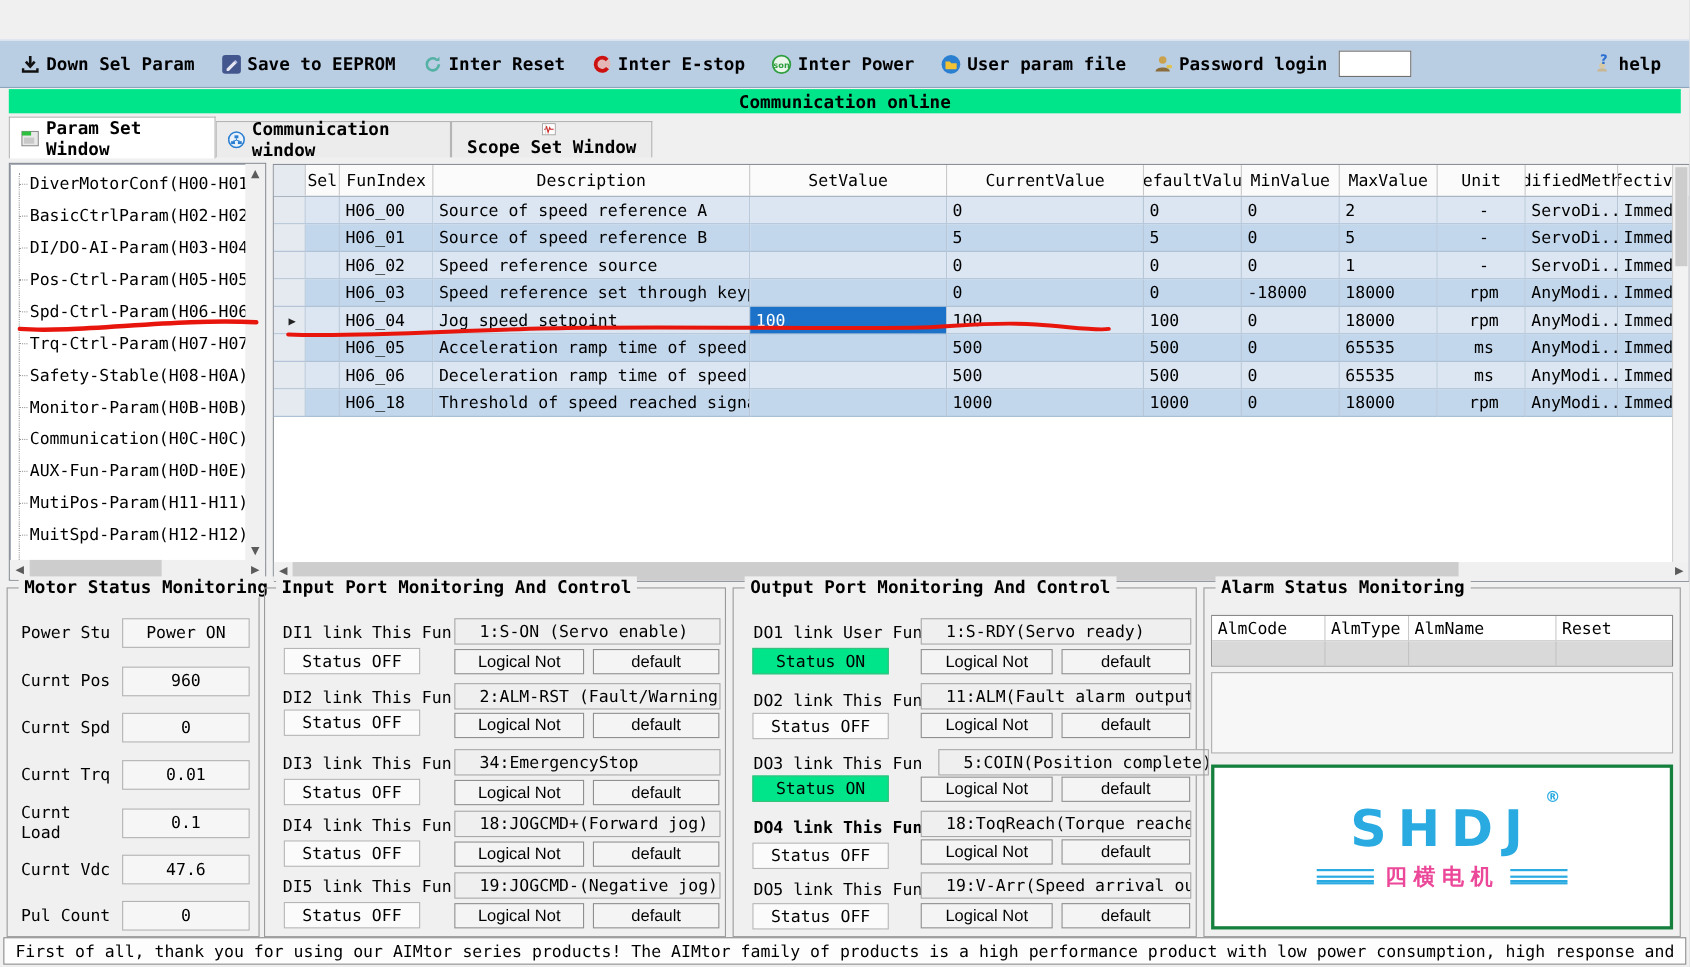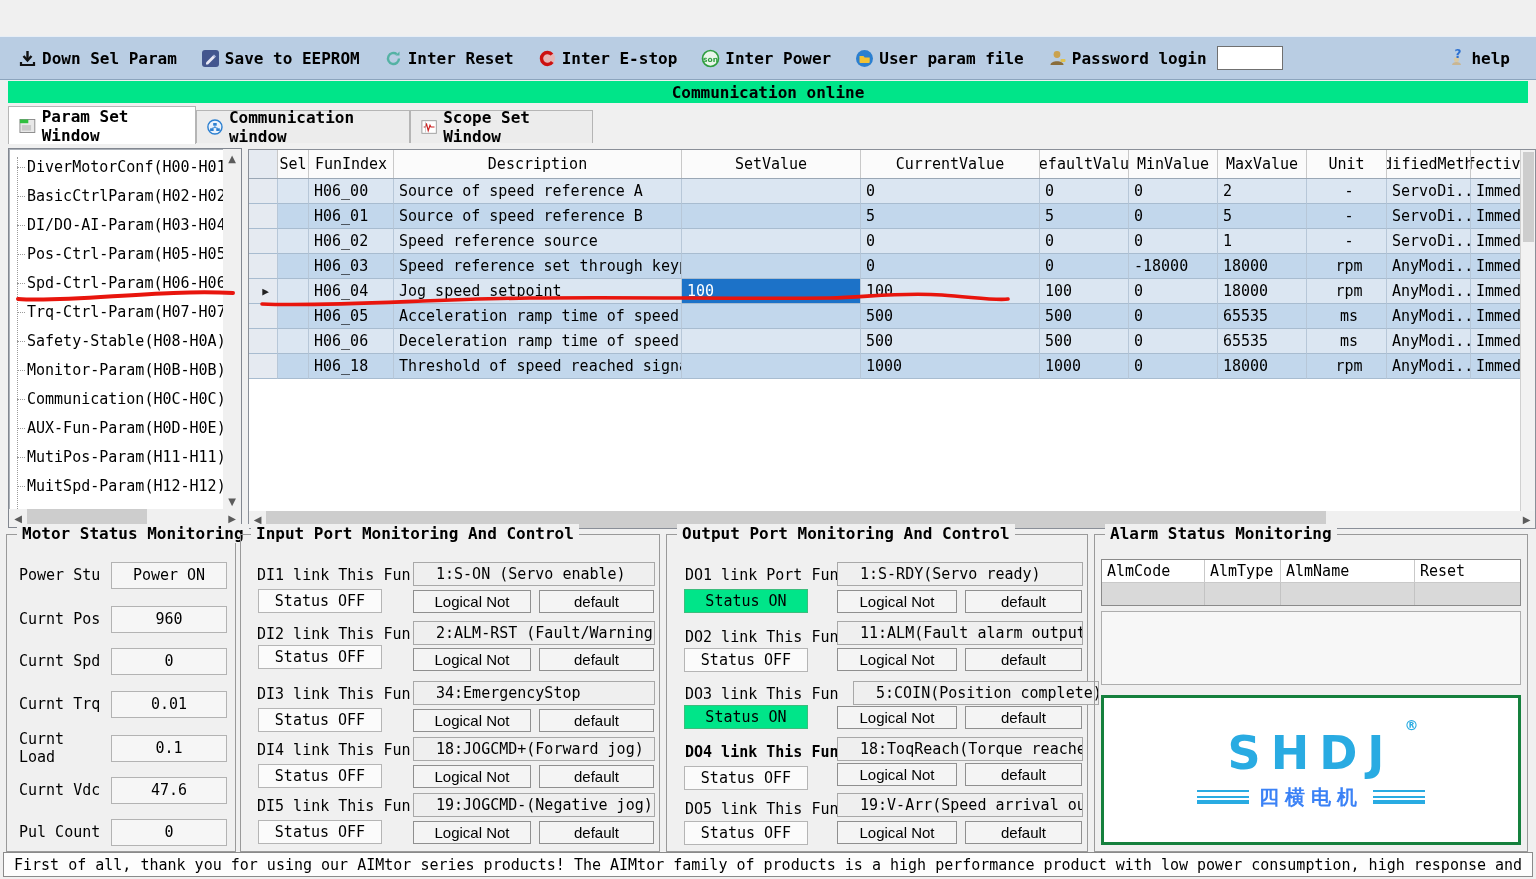--- a/index.html
+++ b/index.html
@@ -92,21 +92,21 @@
   .almtable { position:absolute; left:6px; top:24px; width:420px; border:1px solid #8a8a8a; background:#fff; }
   .almhead { display:flex; height:23px; background:#fff; border-bottom:1px solid #c9c9c9; }
   .almhead .cell { display:flex; align-items:center; padding-left:5px; border-right:1px solid #c9c9c9; font-size:15px; }
   .almrow { display:flex; height:22px; background:#d9d9d9; }
   .almrow .cell { border-right:1px solid #c3c3c3; }
   .a0{width:103px;} .a1{width:76px;} .a2{width:134px;} .a3{width:103px; border-right:none !important;}
   .almempty { position:absolute; left:6px; top:76px; width:420px; height:74px; border:1px solid #adadad; background:#f7f7f7; }
   .logobox { position:absolute; left:6px; top:160px; width:420px; height:150px; border:3px solid #15803d; background:#fff; display:flex; flex-direction:column; align-items:center; justify-content:center; }
   .logotext { font-family:"DejaVu Sans",sans-serif; font-weight:bold; font-size:46px; letter-spacing:10px; color:#29abe2; line-height:1; position:relative; }
   .logoreg { position:absolute; right:-24px; top:-12px; font-size:14px; letter-spacing:0; }
-  .logosub { display:flex; align-items:center; margin-top:8px; color:#3b82f6; font-size:20px; font-weight:bold; letter-spacing:6px; }
+  .logosub { display:flex; align-items:center; margin-top:8px; color:#ec4899; font-size:20px; font-weight:bold; letter-spacing:6px; }
   .loglines { width:52px; height:14px; border-top:2px solid #29abe2; border-bottom:2px solid #29abe2; position:relative; margin:0 10px; }
   .loglines::after { content:""; position:absolute; left:0; right:0; top:4px; border-top:2px solid #29abe2; }
   .loglines::before { content:""; position:absolute; left:0; right:0; top:8px; border-top:2px solid #29abe2; }
   
   .footer { position:absolute; left:3px; top:852px; width:1530px; height:25px; background:#fdfdfd; border:1px solid #8a8a8a; display:flex; align-items:center; padding-left:10px; font-size:15px; white-space:nowrap; overflow:hidden; }
   
   .annot { position:absolute; left:0; top:0; width:1536px; height:879px; pointer-events:none; z-index:50; }
 </style>
 </head>
 <body>
@@ -194,21 +194,21 @@
     <div class="tab" style="left:196px; width:214px;">
       <svg class="ticon" viewBox="0 0 18 18">
           <circle cx="9" cy="9" r="8" fill="#eaf2fc" stroke="#2b7fd0" stroke-width="1.6"></circle>
           <rect x="7" y="4.5" width="4" height="3" fill="#2b7fd0"></rect>
           <rect x="3.5" y="10.5" width="4" height="3" fill="#2b7fd0"></rect>
           <rect x="10.5" y="10.5" width="4" height="3" fill="#2b7fd0"></rect>
           <path d="M9 7.5v2M5.5 10.5L9 9.5l3.5 1" stroke="#2b7fd0" fill="none"></path>
         </svg>
       <span>Communication window</span>
     </div>
-    <div class="tab" style="left:410px; width:183px;">
+    <div class="tab" style="left:410px; width:183px;flex-direction:column;">
       <svg class="ticon" viewBox="0 0 18 18">
           <rect x="1" y="2" width="16" height="14" fill="#fff" stroke="#999"></rect>
           <path d="M3 9h2l1-4 2 8 2-6 1 2h4" stroke="#cc2222" stroke-width="1.3" fill="none"></path>
           <path d="M5 3v12" stroke="#bbb" stroke-width="0.8"></path>
         </svg>
       <span>Scope Set Window</span>
     </div>
   </div>
 
   <div class="treepanel">
@@ -443,21 +443,21 @@
     <span class="iolabel" style="left:16px; top:262px;">DI5 link This Fun</span>
     <div class="iofun" style="left:172px; top:258px; width:242px;">19:JOGCMD-(Negative jog)</div>
     <div class="iostatus" style="left:17px; top:285px;">Status OFF</div>
     <div class="iobtn" style="left:172px; top:286px; width:118px;">Logical Not</div>
     <div class="iobtn" style="left:298px; top:286px; width:115px;">default</div>
   </div>
 
   <div class="groupbox" style="left:666px; top:534px; width:422px; height:318px;">
     <span class="gtitle">Output Port Monitoring And Control</span>
 
-    <span class="iolabel" style="left:18px; top:31px;">DO1 link Port Fun</span>
+    <span class="iolabel" style="left:18px; top:31px;">DO1 link User Fun</span>
     <div class="iofun" style="left:170px; top:27px; width:246px;">1:S-RDY(Servo ready)</div>
     <div class="iostatus on" style="left:17px; top:54px;">Status ON</div>
     <div class="iobtn" style="left:170px; top:55px; width:120px;">Logical Not</div>
     <div class="iobtn" style="left:298px; top:55px; width:117px;">default</div>
 
     <span class="iolabel" style="left:18px; top:93px;">DO2 link This Fun</span>
     <div class="iofun" style="left:170px; top:86px; width:246px;">11:ALM(Fault alarm output)</div>
     <div class="iostatus" style="left:17px; top:113px;">Status OFF</div>
     <div class="iobtn" style="left:170px; top:113px; width:120px;">Logical Not</div>
     <div class="iobtn" style="left:298px; top:113px; width:117px;">default</div>

